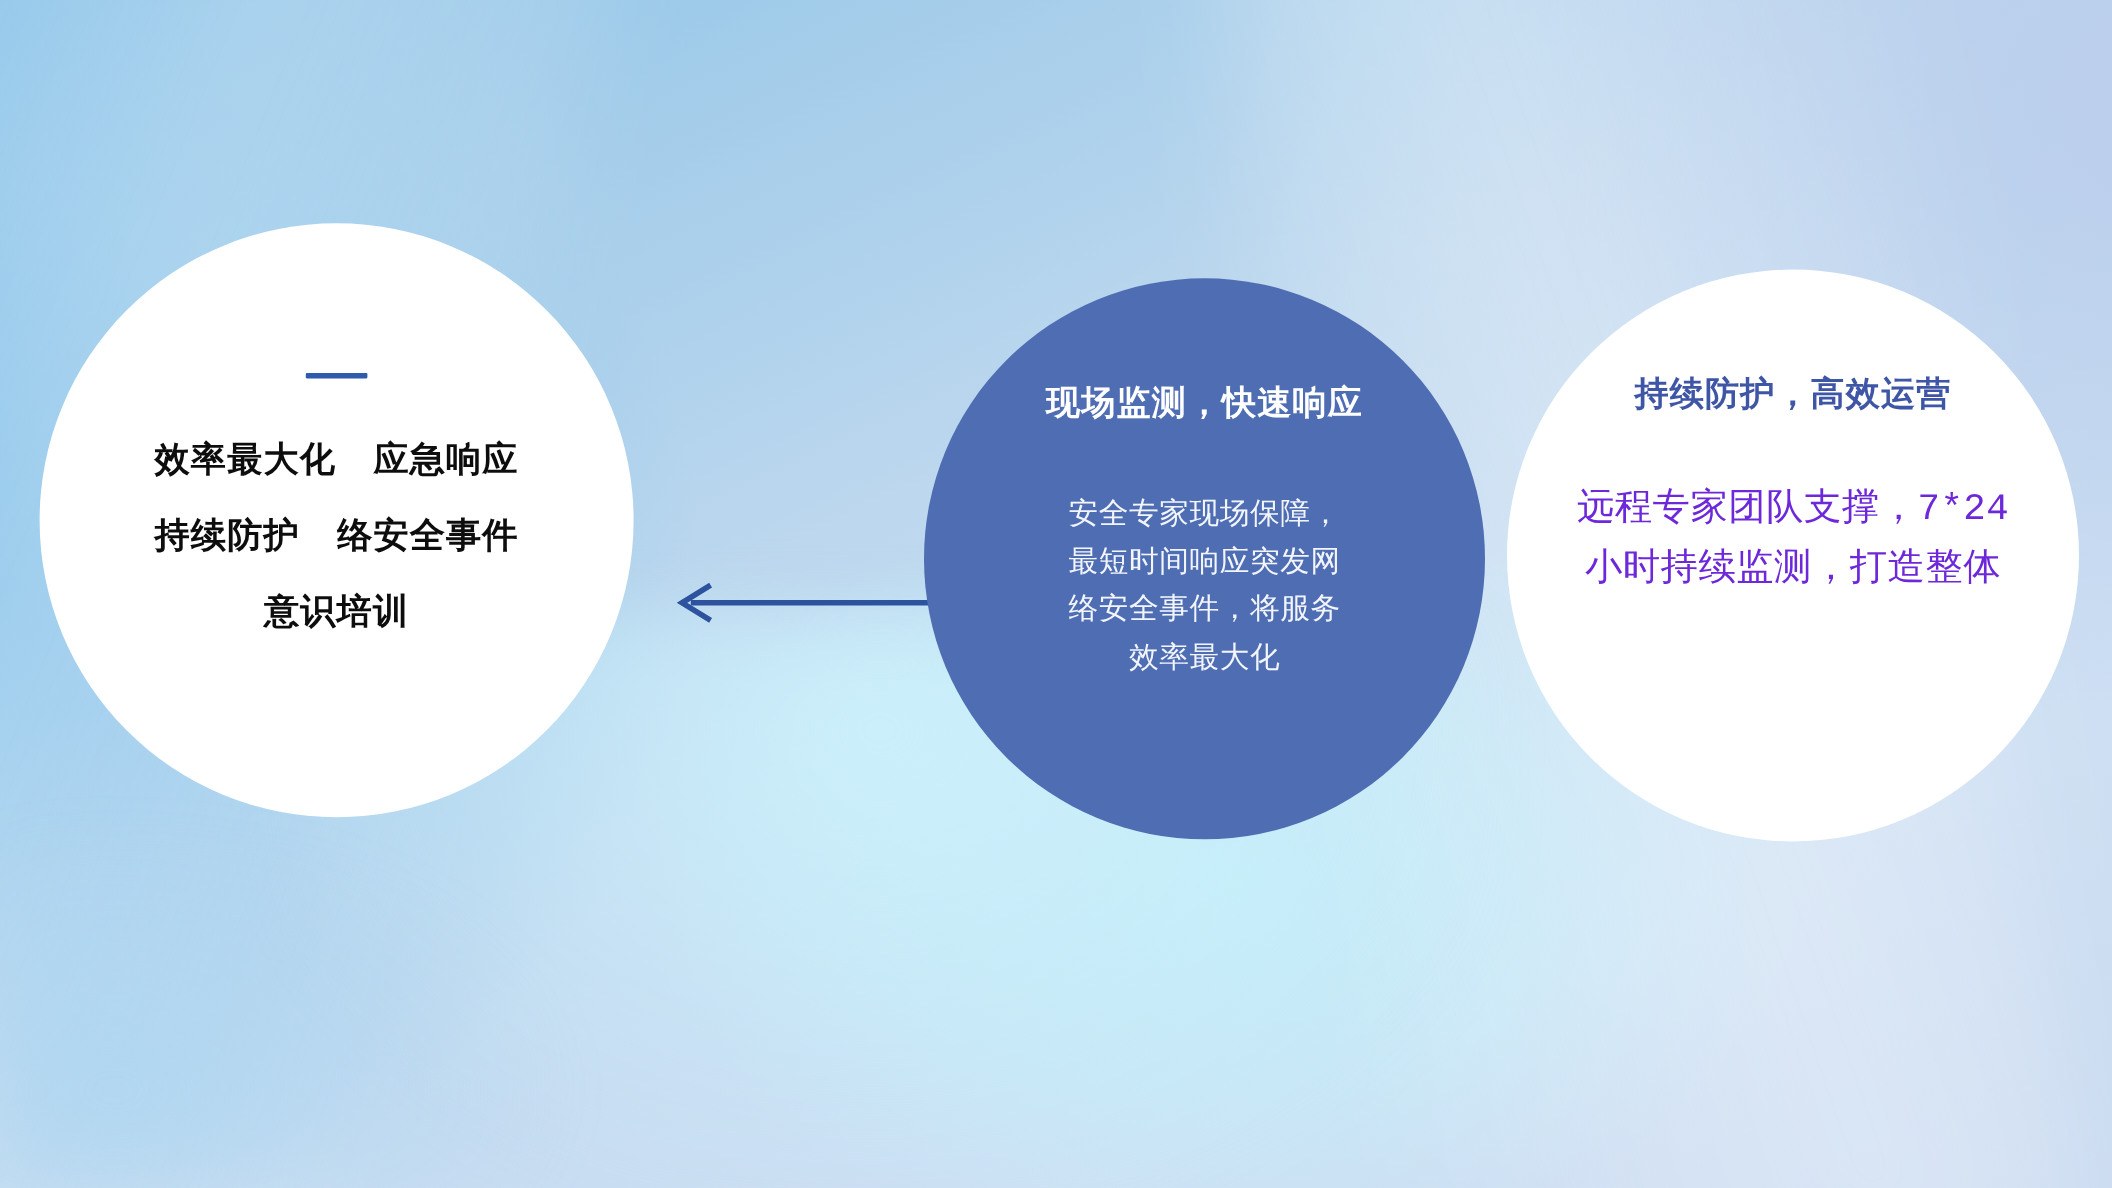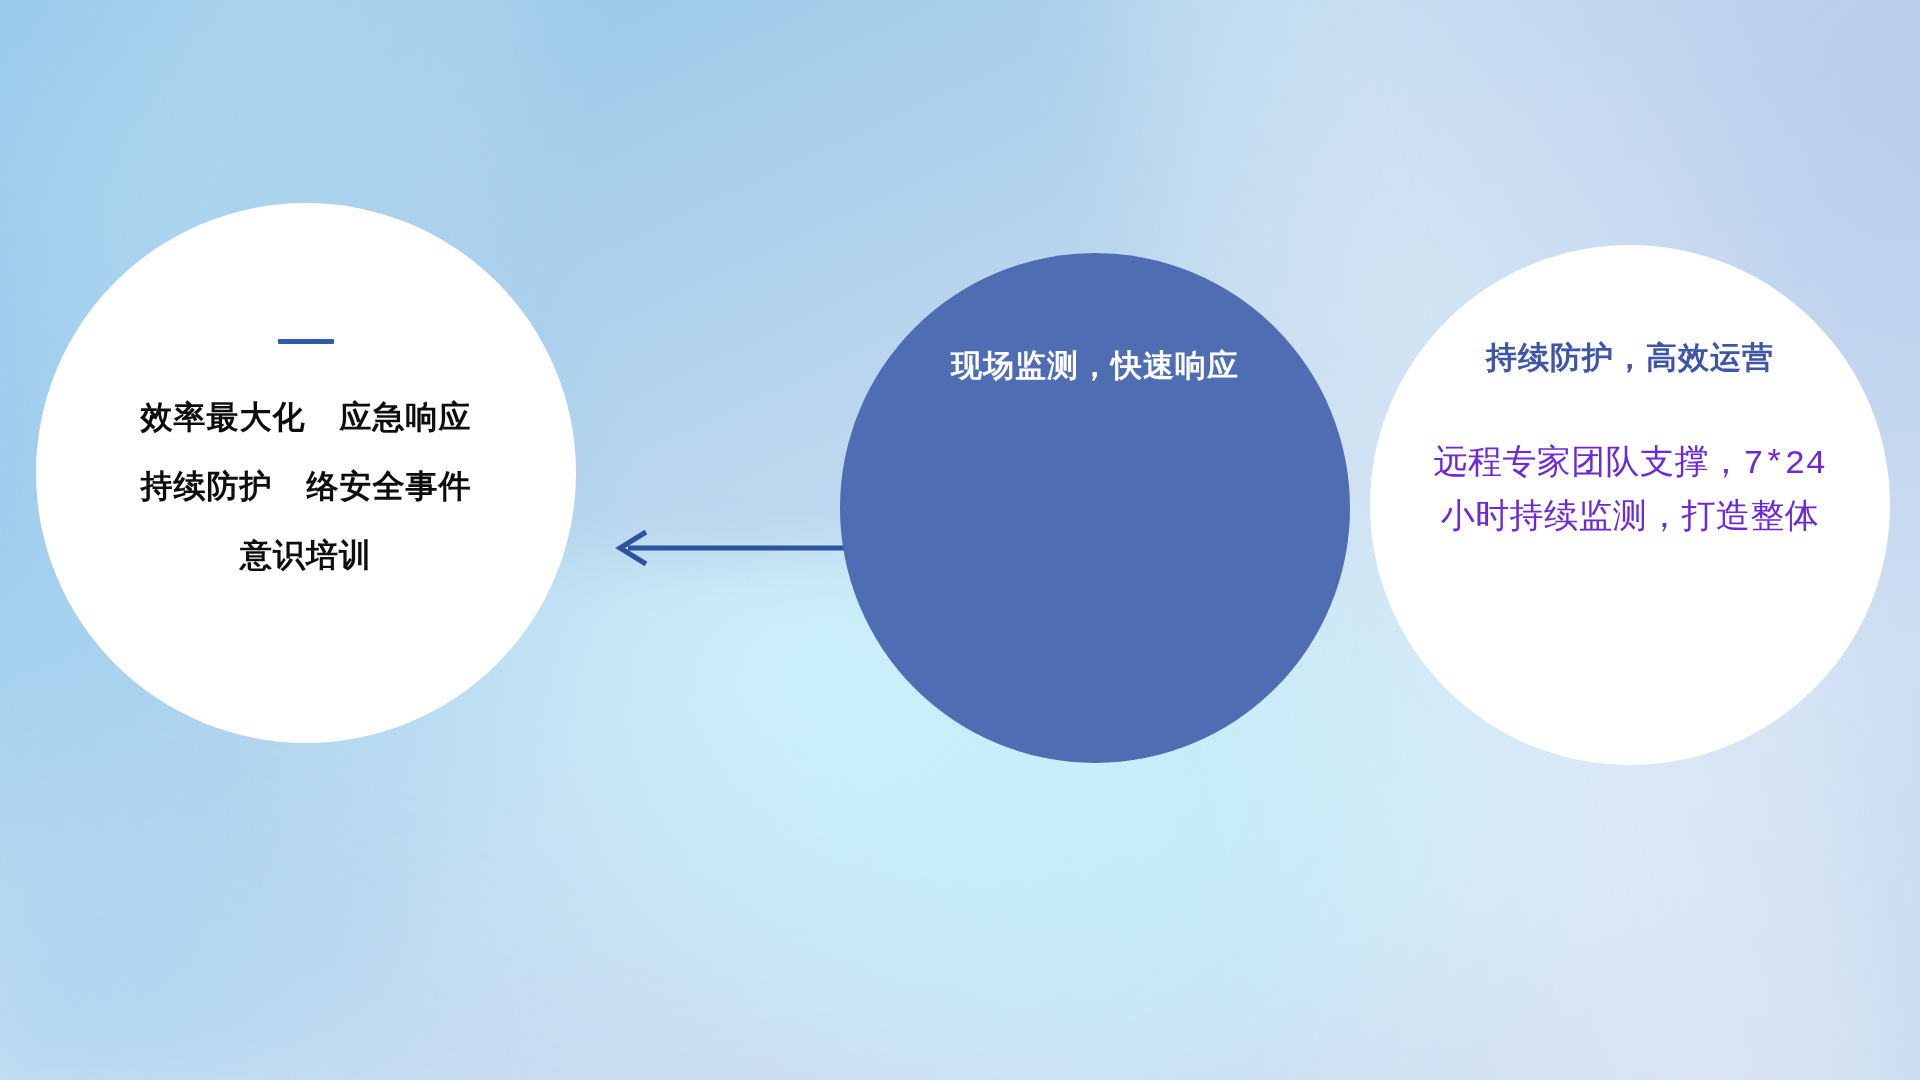--- a/index.html
+++ b/index.html
@@ -218,20 +218,26 @@
 
       <div class="kw-row single">
         <span>意识培训</span>
       </div>
     </div>
   </div>
 
   <div class="circle" id="circle-mid" style="background: rgb(79, 109, 178);">
     <div class="inner">
       <div class="mid-title">现场监测，快速响应</div>
+      <div class="mid-body">
+        <div>安全专家现场保障，</div>
+        <div>最短时间响应突发网</div>
+        <div>络安全事件，将服务</div>
+        <div>效率最大化</div>
+      </div>
     </div>
   </div>
 
   <div class="circle" id="circle-right" style="background: rgb(255, 255, 255);">
     <div class="inner">
       <div class="right-title" style="color: rgb(63, 85, 166);">持续防护，高效运营</div>
       <div class="right-body">
         <div>远程专家团队支撑，7*24</div>
         <div>小时持续监测，打造整体</div>
       </div>

